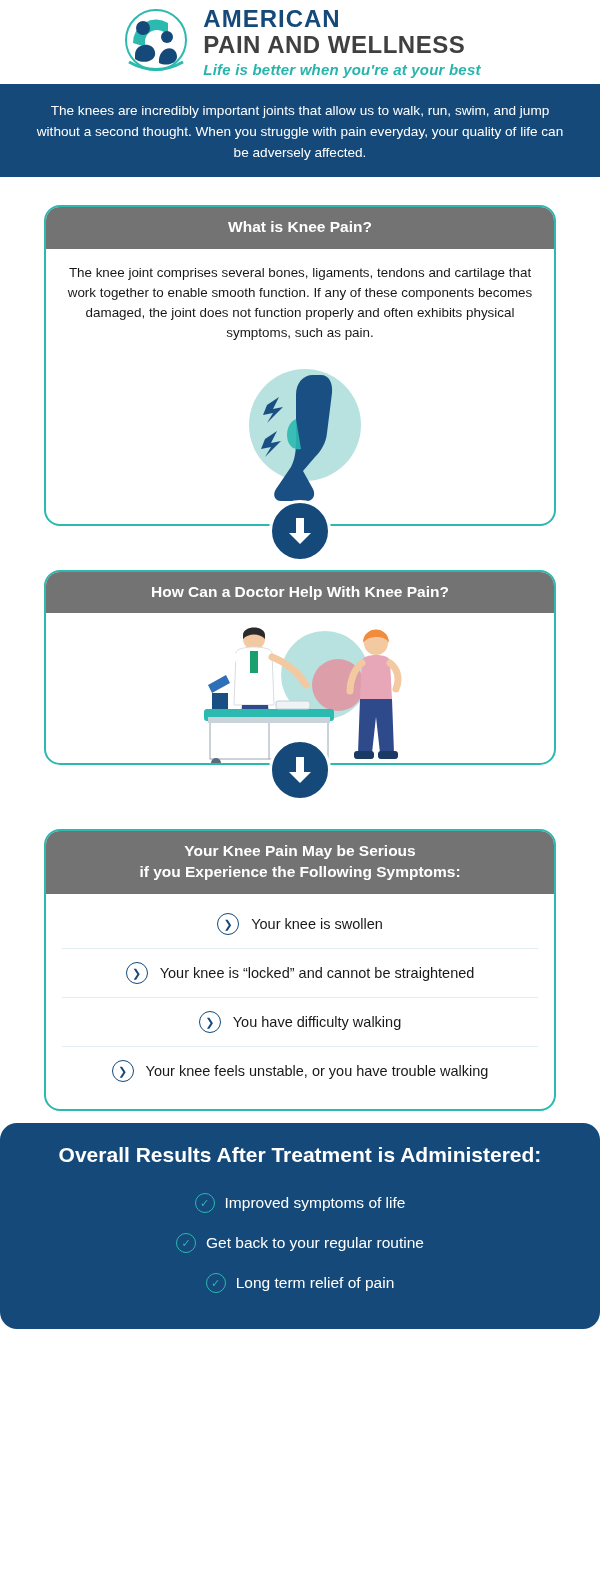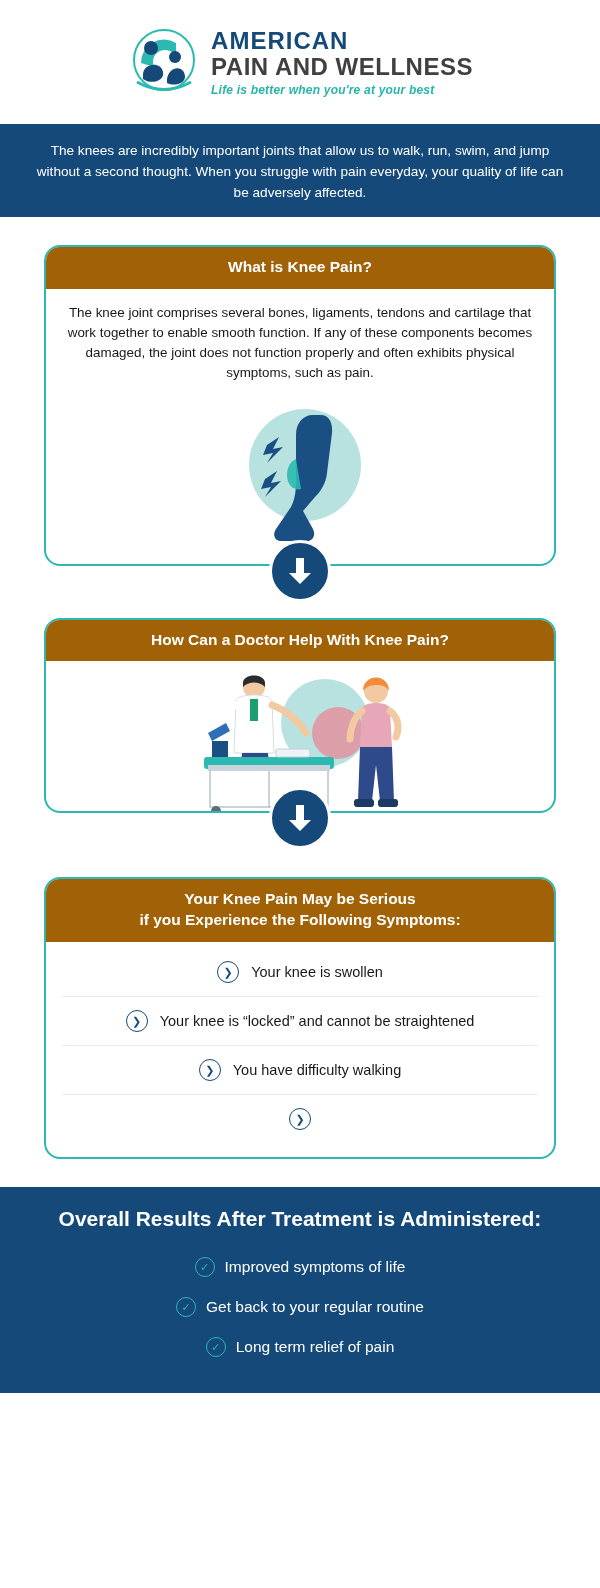--- a/index.html
+++ b/index.html
@@ -5,38 +5,38 @@
   * { box-sizing: border-box; margin: 0; padding: 0; }
   html, body {
     width: 600px;
     background: #ffffff;
     font-family: "Liberation Sans", sans-serif;
   }
   body { width: 600px; height: 1588px; position: relative; overflow: hidden; }
 
   
   .logo-header {
-    height: 124px;
+    height: 84px;
     display: flex;
     align-items: center;
     justify-content: center;
     background: #ffffff;
   }
   .logo-wrap { display: flex; align-items: center; gap: 10px; }
   .logo-mark { width: 74px; height: 70px; position: relative; }
   .logo-text { display: flex; flex-direction: column; line-height: 1; }
   .logo-line1 {
     font-size: 24px; font-weight: bold; color: #14497a; letter-spacing: 1px;
   }
   .logo-line2 {
     font-size: 24px; font-weight: bold; color: #404040; letter-spacing: .5px;
     margin-top: 2px;
   }
   .logo-tag {
-    font-size: 12px; color: #27b5ab; font-style: italic; margin-top: 5px;
+    font-size: 15px; color: #27b5ab; font-style: italic; margin-top: 5px;
     letter-spacing: .2px; font-weight: bold;
   }
 
   
   .intro-band {
     background: #14497a;
     color: #ffffff;
     padding: 16px 32px 14px;
     text-align: center;
     font-size: 13.6px;
@@ -48,21 +48,21 @@
     width: 512px;
     margin: 0 auto;
   }
   .card {
     border: 2px solid #2bb9b0;
     border-radius: 16px;
     background: #ffffff;
     overflow: hidden;
   }
   .card-header {
-    background: #a16207;
+    background: #737373;
     color: #ffffff;
     text-align: center;
     font-weight: bold;
     font-size: 15.5px;
     padding: 10px 14px 11px;
     line-height: 1.35;
   }
   .card-body {
     padding: 14px 8px 10px;
     text-align: center;
@@ -173,21 +173,21 @@
   </div>
   <div class="arrow-wrap">
     <div class="arrow-circle">
       <svg width="26" height="30" viewBox="0 0 26 30">
         <path d="M9 2 H17 V17 H24 L13 28 L2 17 H9 Z" fill="#ffffff"></path>
       </svg>
     </div>
   </div>
 </div>
 
-<div class="section" style="margin-top:16px;">
+<div class="section" style="margin-top:8px;">
   <div class="card">
     <div class="card-header">How Can a Doctor Help With Knee Pain?</div>
     <div class="illus" style="height:150px;">
       <svg width="300" height="150" viewBox="0 0 300 150">
         <circle cx="175" cy="62" r="44" fill="#b7e2df"></circle>
         <circle cx="188" cy="72" r="26" fill="#f07a8c" opacity=".65"></circle>
 
         <circle cx="104" cy="26" r="11" fill="#f2c9a0"></circle>
         <path d="M93 22 C93 12 115 12 115 22 L115 26 C110 20 98 20 93 26 Z" fill="#2b2b2b"></path>
         <path d="M86 40 C86 32 122 32 122 40 L124 92 L84 92 Z" fill="#ffffff" stroke="#d6dde3"></path>
@@ -240,26 +240,27 @@
       <div class="symptom-row">
         <span class="chev">❯</span>
         <span>Your knee is “locked” and cannot be straightened</span>
       </div>
       <div class="symptom-row">
         <span class="chev">❯</span>
         <span>You have difficulty walking</span>
       </div>
       <div class="symptom-row">
         <span class="chev">❯</span>
-      </div>
-    </div>
-  </div>
-</div>
-
-<div class="results" style="margin-top:28px;">
+        <span>Your knee feels unstable, or you have trouble walking</span>
+      </div>
+    </div>
+  </div>
+</div>
+
+<div class="results" style="margin-top:12px;border-radius:17px;">
   <div class="results-title">Overall Results After Treatment is Administered:</div>
   <div class="result-row">
     <span class="check">✓</span>
     <span>Improved symptoms of life</span>
   </div>
   <div class="result-row">
     <span class="check">✓</span>
     <span>Get back to your regular routine</span>
   </div>
   <div class="result-row">

